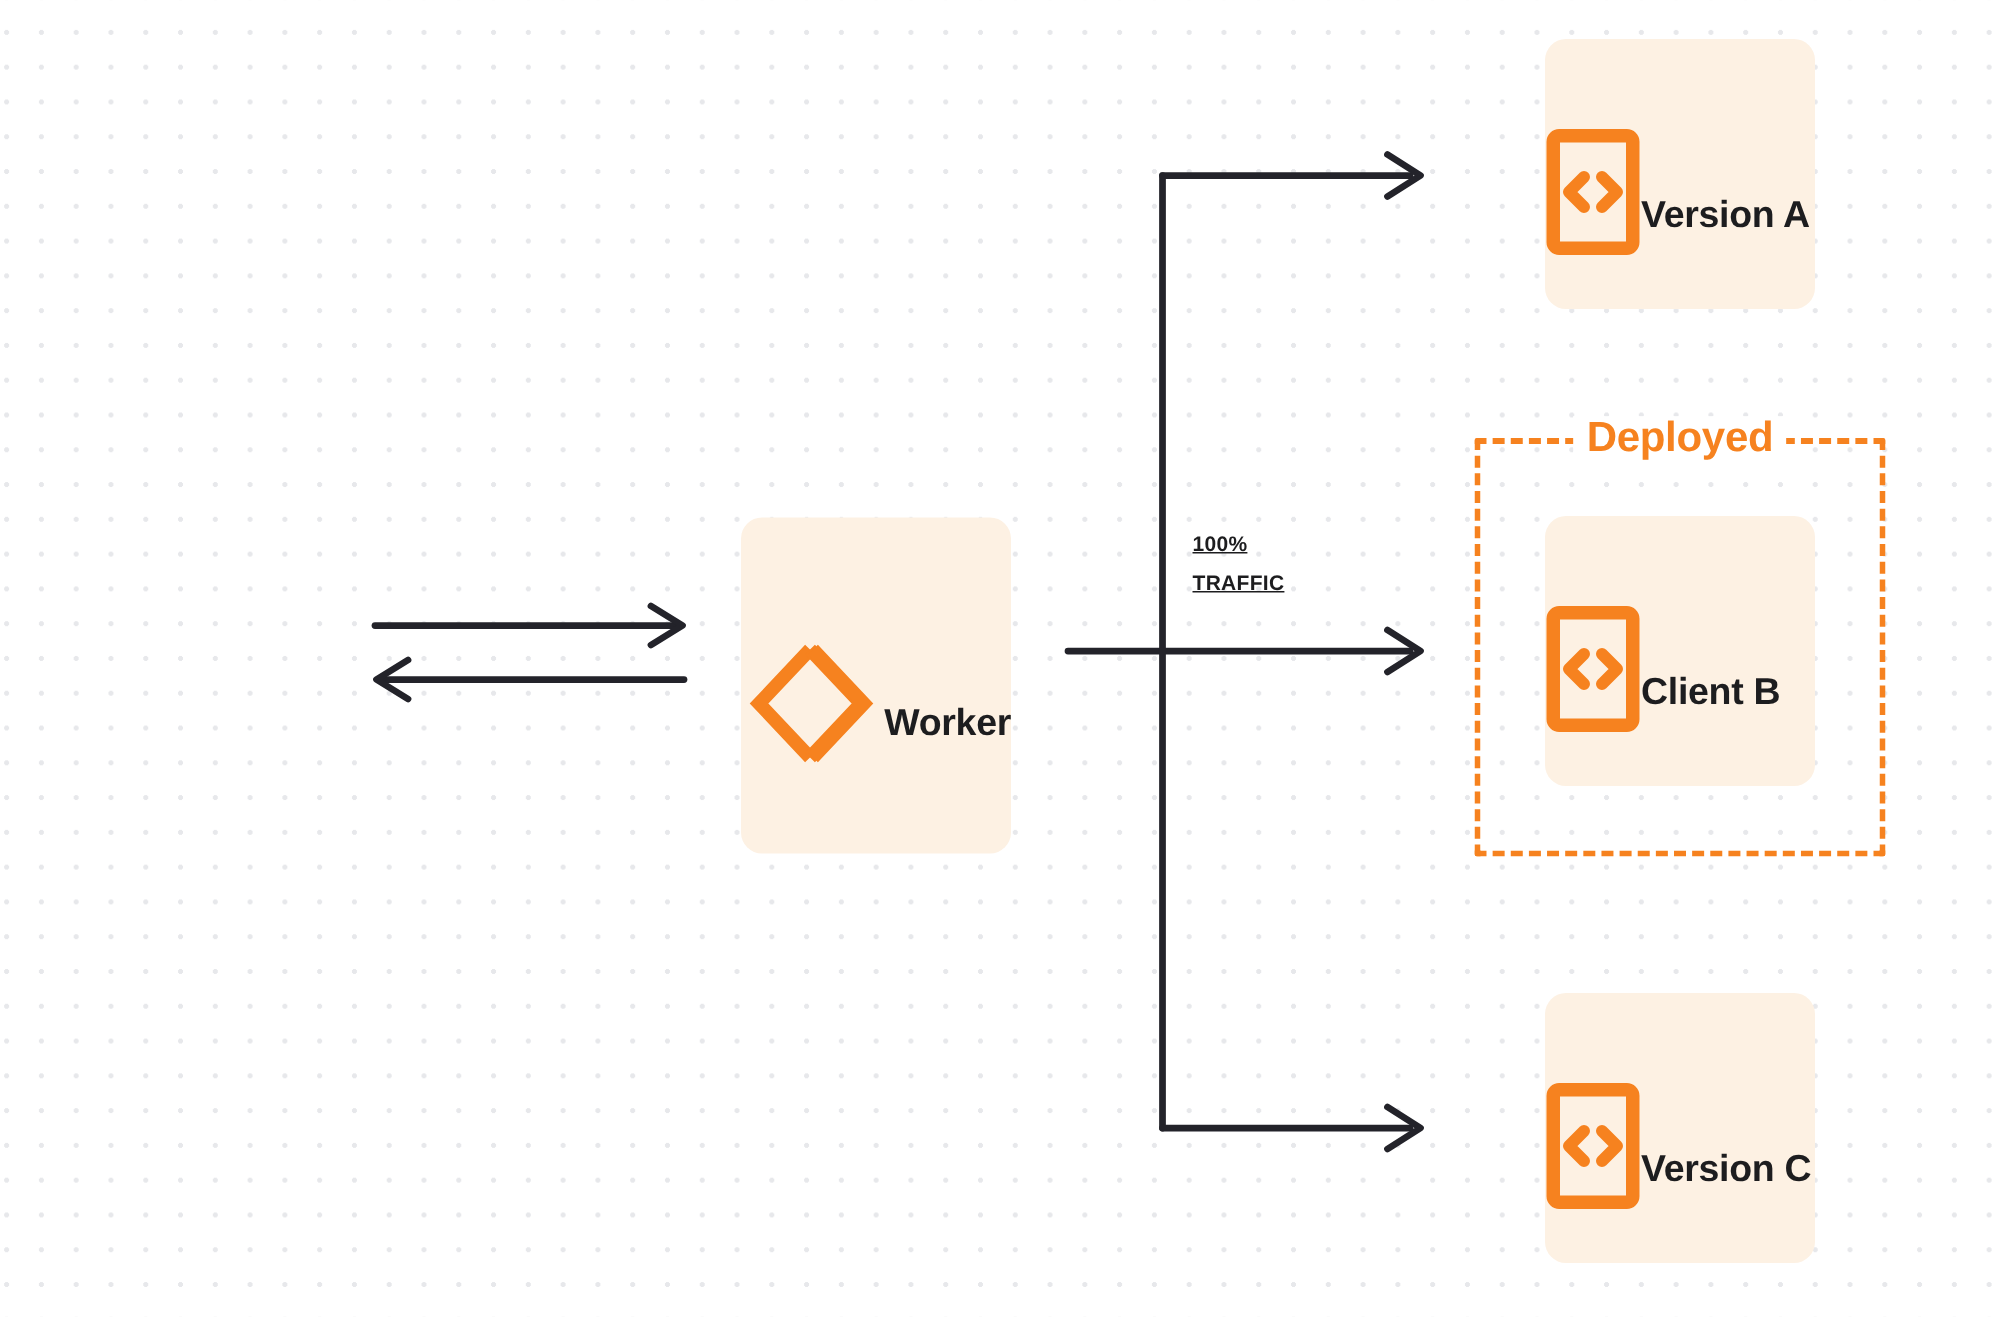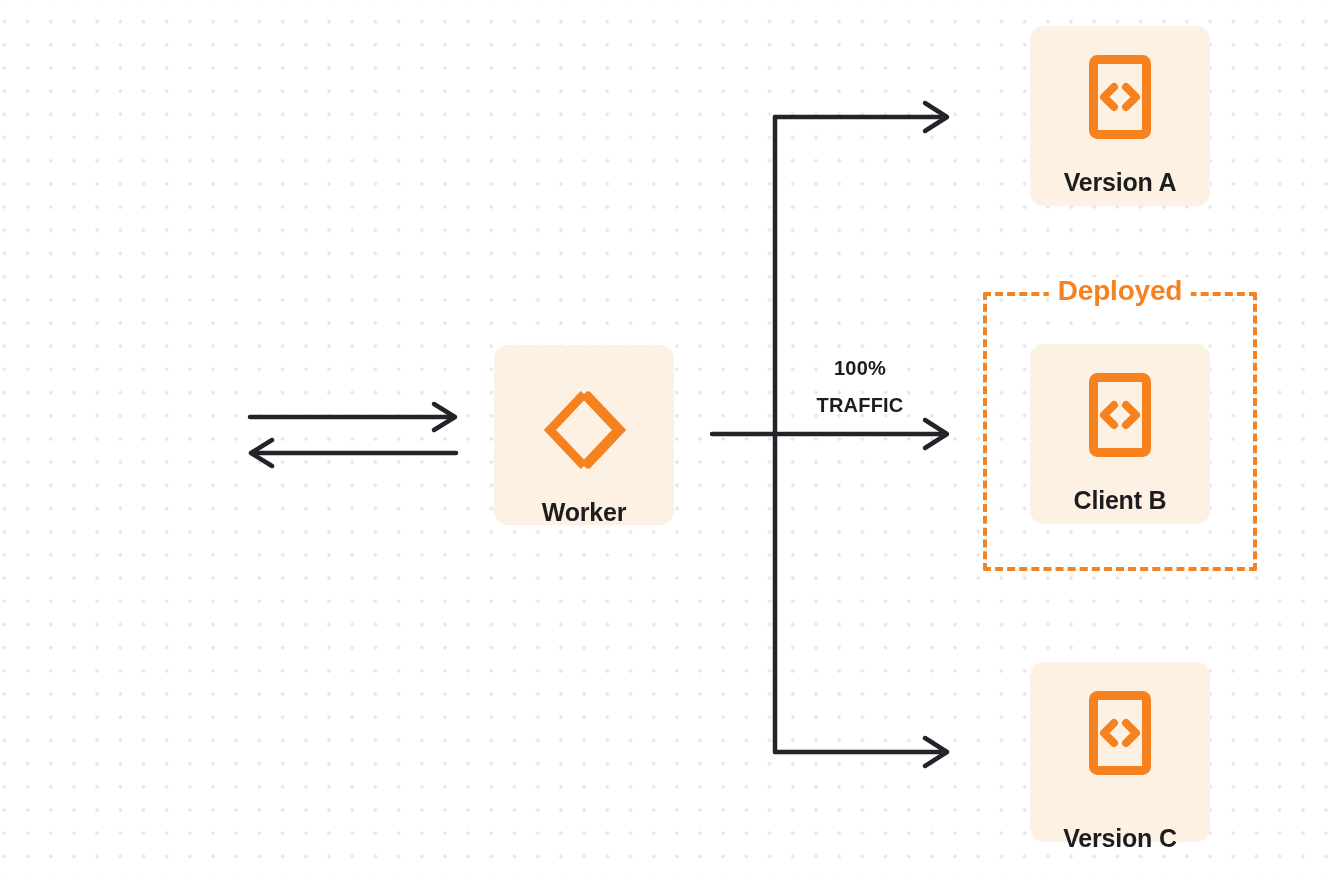--- a/index.html
+++ b/index.html
@@ -18,21 +18,20 @@
     overflow: hidden;
     font-family: "Liberation Sans", sans-serif;
     -webkit-font-smoothing: antialiased;
   }
 
   
   .node {
     position: absolute;
     border-radius: 14px;
     display: flex;
-    flex-direction: column;
     align-items: center;
     justify-content: center;
     box-sizing: border-box;
   }
   .node-label {
     font-size: 25px;
     font-weight: bold;
     color: #1d1d1f;
     letter-spacing: -0.2px;
     line-height: 1;
@@ -43,39 +42,39 @@
     top: 345px;
     width: 182px;
     height: 180px;
     background: #f4f4f6;
   }
 
   #worker-node {
     left: 494px;
     top: 345px;
     width: 180px;
-    height: 180px;
+    height: 224px;
     background: #fdf1e3;
-    justify-content: flex-end;
+    justify-content: space-between;
     padding-top: 28px;
   }
   #worker-node .node-label { margin-top: 22px; }
 
   .version-node {
     width: 180px;
     height: 180px;
     background: #fdf1e3;
     justify-content: flex-start;
     padding-top: 28px;
   }
   .version-node .node-label { margin-top: 26px; }
 
   #version-a-node { left: 1030px; top: 26px; }
   #version-b-node { left: 1030px; top: 344px; }
-  #version-c-node { left: 1030px; top: 662px; gap: 20px; }
+  #version-c-node { left: 1030px; top: 662px; }
 
   
   #deployed-group {
     position: absolute;
     left: 983px;
     top: 292px;
     width: 274px;
     height: 279px;
     box-sizing: border-box;
     border: 4px dashed #f6821f;
@@ -95,26 +94,26 @@
     white-space: nowrap;
     line-height: 1;
   }
 
   
   #traffic-label {
     position: absolute;
     left: 795px;
     top: 350px;
     width: 130px;
-    text-align: center;
-    font-size: 20px;
+    font-size: 14px;
     font-weight: bold;
     color: #1d1d1f;
     line-height: 1.85;
     letter-spacing: 0.2px;
+    text-decoration: underline;
   }
 
   
   #wires {
     position: absolute;
     left: 0;
     top: 0;
     width: 1338px;
     height: 878px;
     pointer-events: none;

